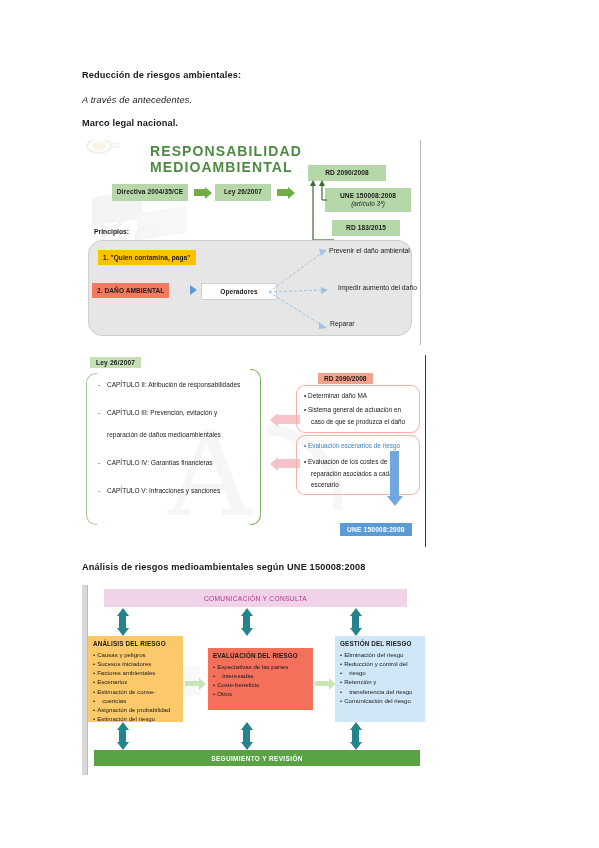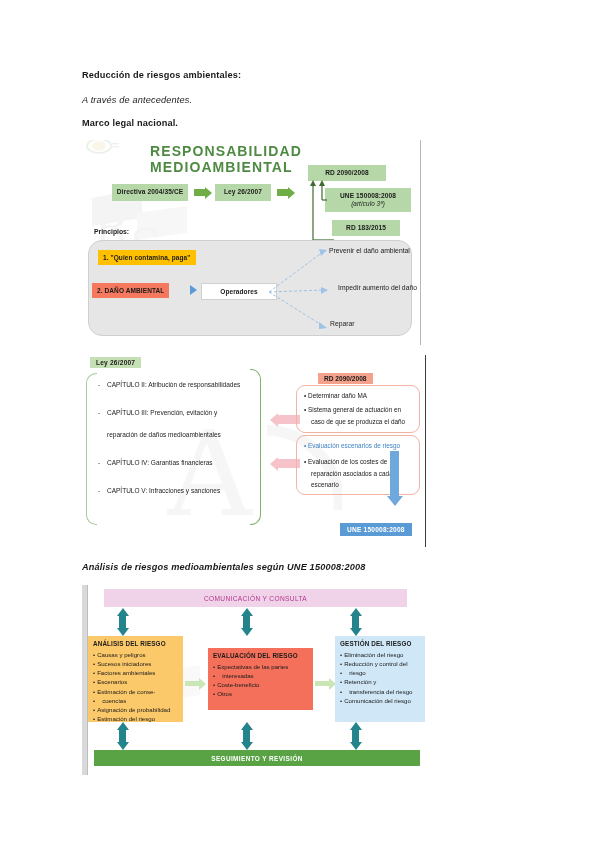--- a/index.html
+++ b/index.html
@@ -257,21 +257,21 @@
     border-bottom: 6px solid transparent;
     border-left: 7px solid #c9e6b4;
   }
 </style>
 </head>
 <body>
 
 <div class="doc-text bold" style="top:70px;">Reducción de riesgos ambientales:</div>
 <div class="doc-text" style="top:95px;font-style:italic;">A través de antecedentes.</div>
 <div class="doc-text bold" style="top:118px;">Marco legal nacional.</div>
-<div class="doc-text bold" style="top:562px;font-style:italic;">Análisis de riesgos medioambientales según UNE 150008:2008</div>
+<div class="doc-text bold" style="top:562px;">Análisis de riesgos medioambientales según UNE 150008:2008</div>
 
 <div class="figure" id="fig1">
 
   <svg class="wm" style="left:4px;top:-2px;width:34px;height:18px;" viewBox="0 0 34 18">
     <ellipse cx="13" cy="8" rx="12" ry="7" fill="none" stroke="#4e8a42" stroke-width="2"></ellipse>
     <ellipse cx="13" cy="8" rx="7" ry="4.5" fill="#c9a227"></ellipse>
     <rect x="26" y="5" width="7" height="1.4" fill="#777"></rect>
     <rect x="26" y="8" width="7" height="1.4" fill="#777"></rect>
   </svg>
   <svg class="wm" style="left:0px;top:18px;width:150px;height:120px;" viewBox="0 0 150 120">

